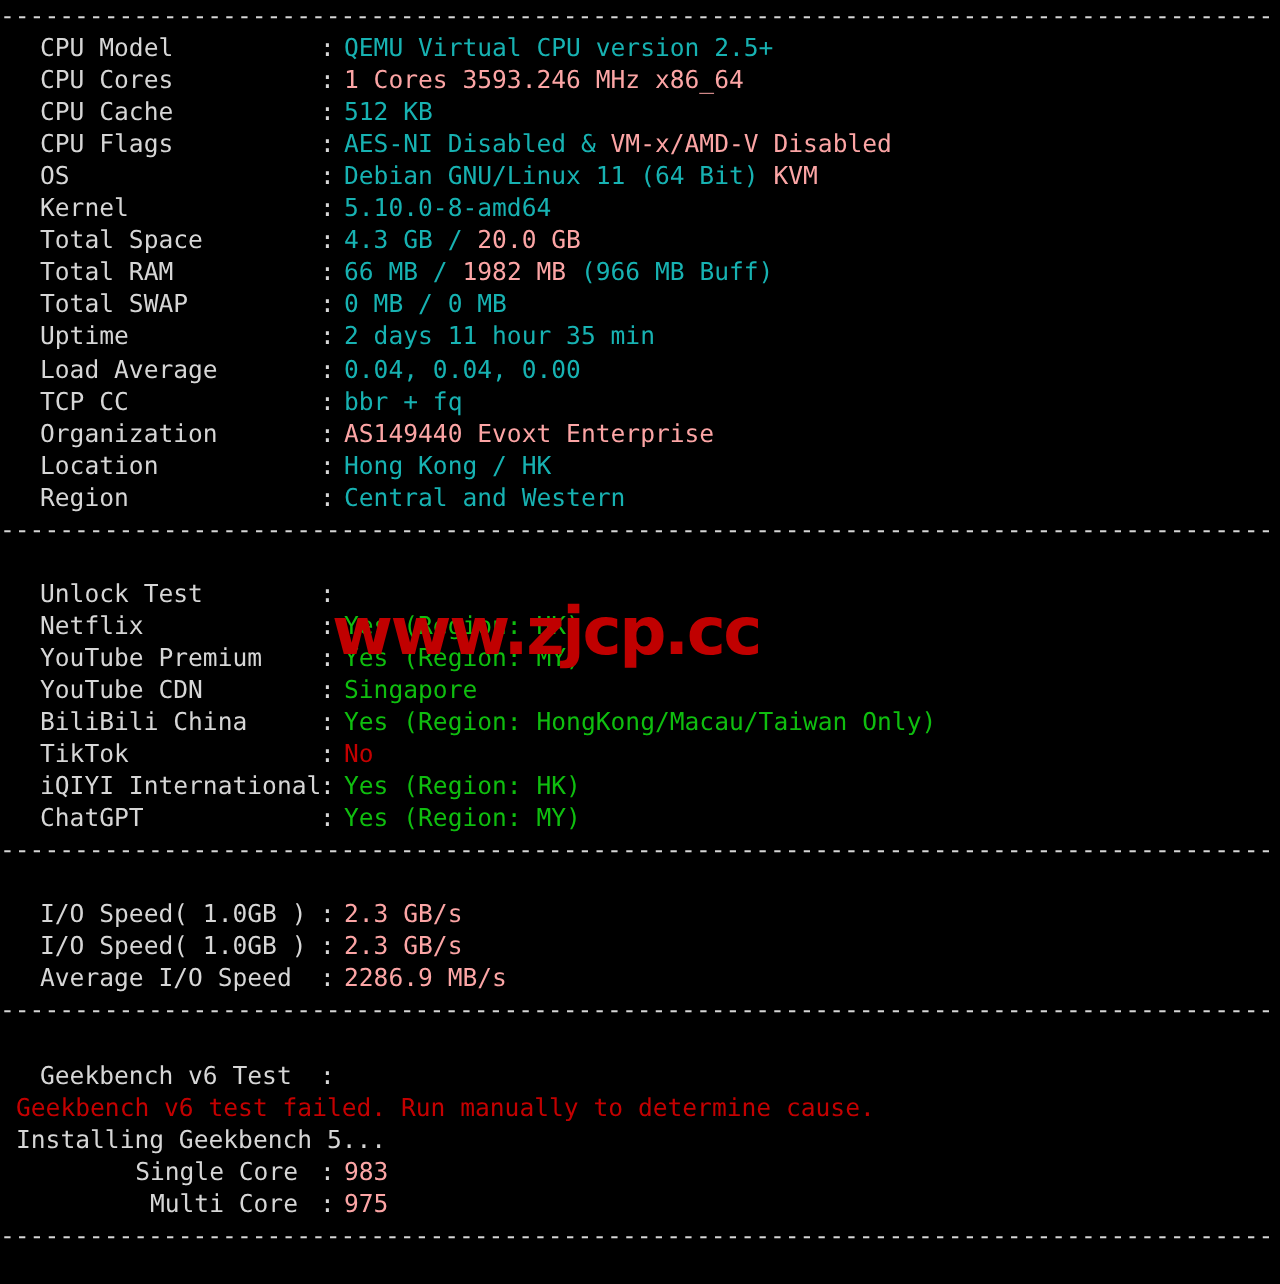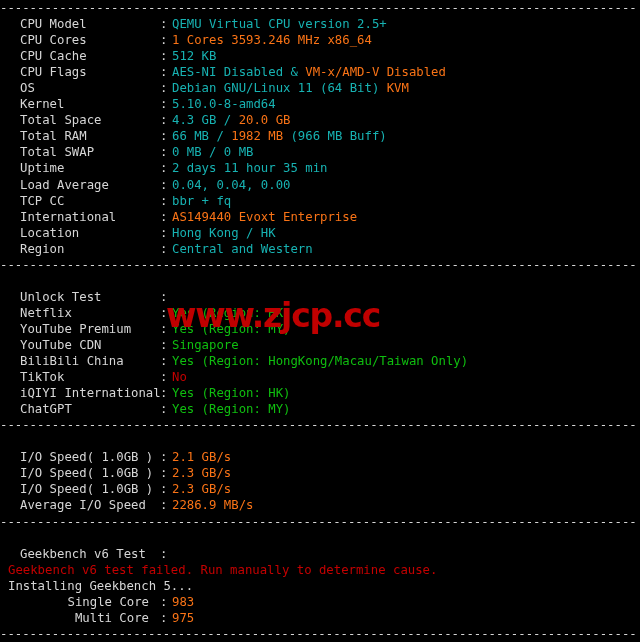--- a/index.html
+++ b/index.html
@@ -59,21 +59,21 @@
 
   .colon {
     display: inline-block;
     width: 12px;
     color: #d6d6d6;
   }
 
   .val { white-space: pre; }
 
   .cyan   { color: #17b2b2; }
-  .yellow { color: #f97316; }
+  .yellow { color: #fca5a5; }
   .green  { color: #0fbe0f; }
   .red    { color: #c40000; }
   .white  { color: #d6d6d6; }
 
   .plain-line {
     display: block;
     height: 16.05px;
     white-space: pre;
     padding-left: 8px;
     box-sizing: border-box;
@@ -104,40 +104,39 @@
       <div class="row"><span class="label">CPU Cache</span><span class="colon">:</span><span class="val"><span class="cyan">512 KB</span></span></div>
       <div class="row"><span class="label">CPU Flags</span><span class="colon">:</span><span class="val"><span class="cyan">AES-NI Disabled &amp; </span><span class="yellow">VM-x/AMD-V Disabled</span></span></div>
       <div class="row"><span class="label">OS</span><span class="colon">:</span><span class="val"><span class="cyan">Debian GNU/Linux 11 (64 Bit) </span><span class="yellow">KVM</span></span></div>
       <div class="row"><span class="label">Kernel</span><span class="colon">:</span><span class="val"><span class="cyan">5.10.0-8-amd64</span></span></div>
       <div class="row"><span class="label">Total Space</span><span class="colon">:</span><span class="val"><span class="cyan">4.3 GB / </span><span class="yellow">20.0 GB</span></span></div>
       <div class="row"><span class="label">Total RAM</span><span class="colon">:</span><span class="val"><span class="cyan">66 MB / </span><span class="yellow">1982 MB </span><span class="cyan">(966 MB Buff)</span></span></div>
       <div class="row"><span class="label">Total SWAP</span><span class="colon">:</span><span class="val"><span class="cyan">0 MB / 0 MB</span></span></div>
       <div class="row"><span class="label">Uptime</span><span class="colon">:</span><span class="val"><span class="cyan">2 days 11 hour 35 min</span></span></div>
       <div class="row"><span class="label">Load Average</span><span class="colon">:</span><span class="val"><span class="cyan">0.04, 0.04, 0.00</span></span></div>
       <div class="row"><span class="label">TCP CC</span><span class="colon">:</span><span class="val"><span class="cyan">bbr + fq</span></span></div>
-      <div class="row"><span class="label">International</span><span class="colon">:</span><span class="val"><span class="yellow">AS149440 Evoxt Enterprise</span></span></div>
+      <div class="row"><span class="label">Organization</span><span class="colon">:</span><span class="val"><span class="yellow">AS149440 Evoxt Enterprise</span></span></div>
       <div class="row"><span class="label">Location</span><span class="colon">:</span><span class="val"><span class="cyan">Hong Kong / HK</span></span></div>
       <div class="row"><span class="label">Region</span><span class="colon">:</span><span class="val"><span class="cyan">Central and Western</span></span></div>
     </div>
     <div class="sep">--------------------------------------------------------------------------------------</div>
     <div class="blank"></div>
     <div>
       <div class="row"><span class="label">Unlock Test</span><span class="colon">:</span><span class="val"></span></div>
       <div class="row"><span class="label">Netflix</span><span class="colon">:</span><span class="val"><span class="green">Yes (Region: HK)</span></span></div>
       <div class="row"><span class="label">YouTube Premium</span><span class="colon">:</span><span class="val"><span class="green">Yes (Region: MY)</span></span></div>
       <div class="row"><span class="label">YouTube CDN</span><span class="colon">:</span><span class="val"><span class="green">Singapore</span></span></div>
       <div class="row"><span class="label">BiliBili China</span><span class="colon">:</span><span class="val"><span class="green">Yes (Region: HongKong/Macau/Taiwan Only)</span></span></div>
       <div class="row"><span class="label">TikTok</span><span class="colon">:</span><span class="val"><span class="red">No</span></span></div>
       <div class="row"><span class="label">iQIYI International</span><span class="colon">:</span><span class="val"><span class="green">Yes (Region: HK)</span></span></div>
       <div class="row"><span class="label">ChatGPT</span><span class="colon">:</span><span class="val"><span class="green">Yes (Region: MY)</span></span></div>
     </div>
     <div class="sep">--------------------------------------------------------------------------------------</div>
     <div class="blank"></div>
     <div>
-      <div class="row"><span class="label">I/O Speed( 1.0GB )</span><span class="colon">:</span><span class="val"><span class="yellow">2.1 GB/s</span></span></div>
       <div class="row"><span class="label">I/O Speed( 1.0GB )</span><span class="colon">:</span><span class="val"><span class="yellow">2.3 GB/s</span></span></div>
       <div class="row"><span class="label">I/O Speed( 1.0GB )</span><span class="colon">:</span><span class="val"><span class="yellow">2.3 GB/s</span></span></div>
       <div class="row"><span class="label">Average I/O Speed</span><span class="colon">:</span><span class="val"><span class="yellow">2286.9 MB/s</span></span></div>
     </div>
     <div class="sep">--------------------------------------------------------------------------------------</div>
     <div class="blank"></div>
     <div>
       <div class="row"><span class="label">Geekbench v6 Test</span><span class="colon">:</span><span class="val"></span></div>
       <div class="plain-line red">Geekbench v6 test failed. Run manually to determine cause.</div>
       <div class="plain-line white">Installing Geekbench 5...</div>

